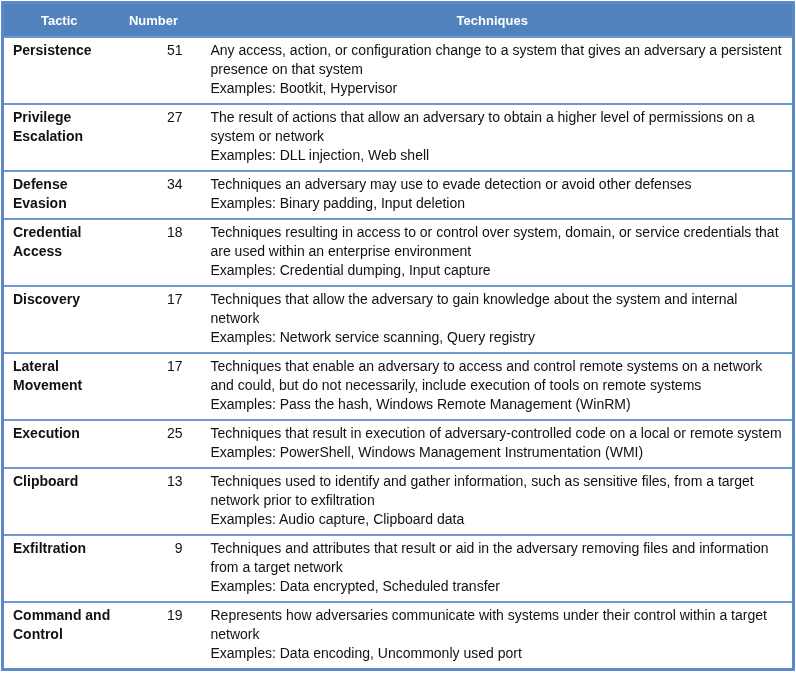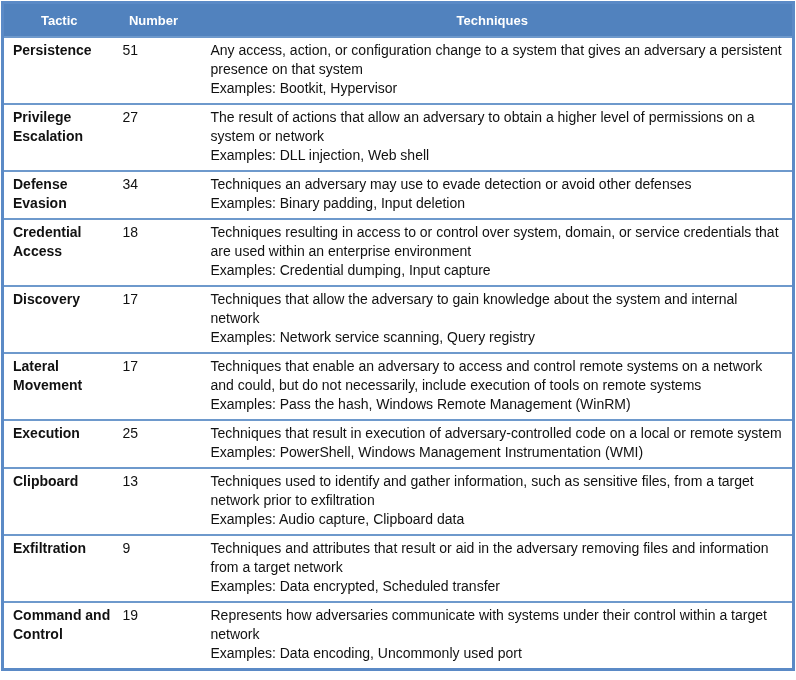--- a/index.html
+++ b/index.html
@@ -49,21 +49,21 @@
     padding: 3px 4px 5px 8px;
     border-top: 2px solid var(--border);
     background: var(--body-bg);
   }
   td.tactic-cell {
     font-weight: bold;
     padding-left: 9px;
     padding-right: 2px;
   }
   td.number-cell {
-    text-align: left;
+    text-align: right;
     padding-right: 10px;
   }
   td.description-cell {
     padding-left: 18px;
     padding-right: 8px;
     margin-top: 8px;
   }
 </style>
 </head>
 <body>

